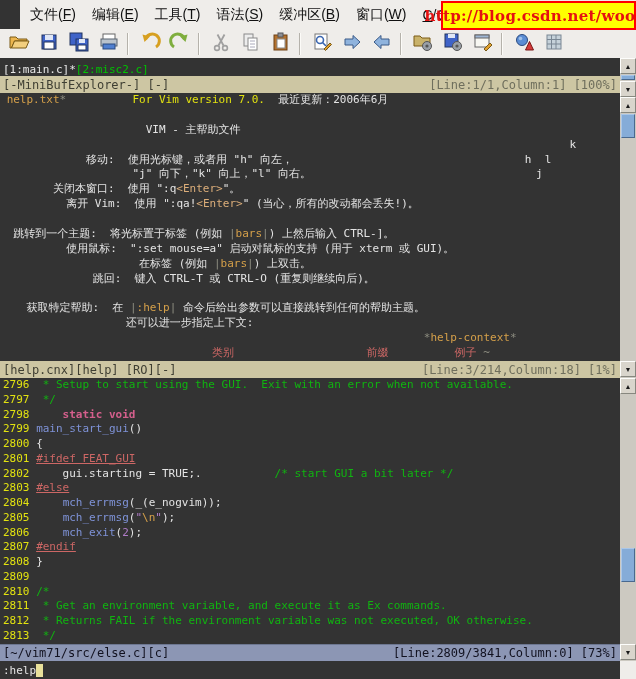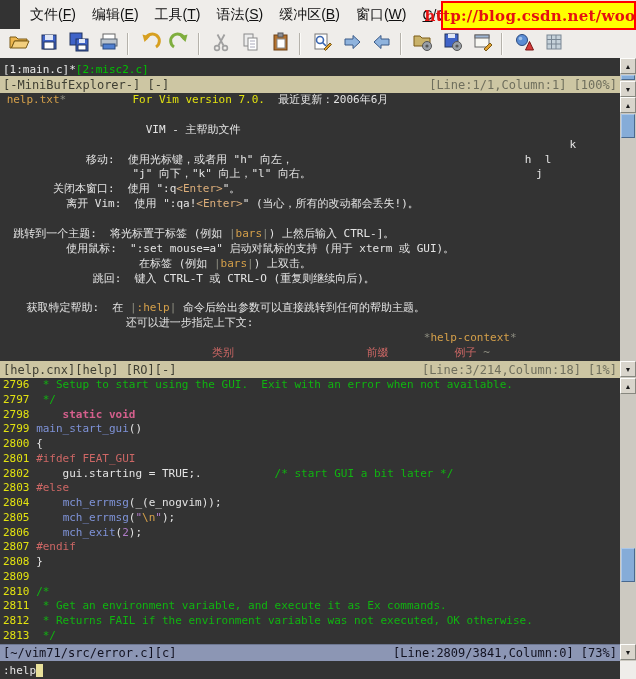--- a/index.html
+++ b/index.html
@@ -36,21 +36,21 @@
   .sline.blue .sl-left,.sline.blue .sl-right{color:#121220;}
   .helpwin{height:268px;overflow:hidden;padding-left:0;border-radius:20px;}
   .helpwin .line{height:14.9px;}
   .codewin{height:266px;overflow:hidden;padding-left:3px;}
   .codewin .line{height:14.78px;}
   .line{white-space:pre;font-size:11px;line-height:1.32;}
   .cmdline{height:18px;display:flex;align-items:center;padding-left:3px;font-size:11px;color:#e4e4e4;white-space:pre;}
   .cursor{display:inline-block;width:7px;height:13px;background:#e8e09a;margin-left:0px;}
   
   .c-w{color:#e4e4e4;} .c-y{color:#e2e210;} .c-o{color:#d5a04a;} .c-e{color:#dcae7a;}
-  .c-g{color:#10b410;} .c-p{color:#cd6765;} .c-t{color:#d45f8c;font-weight:bold;margin-top:46px;}
+  .c-g{color:#10b410;} .c-p{color:#cd6765;text-decoration:underline;} .c-t{color:#d45f8c;font-weight:bold;margin-top:46px;}
   .c-f{color:#7f93d8;} .c-v{color:#b07cc8;} .c-n{color:#e2e210;} .c-h{color:#cd6765;} .c-d{color:#8d8d80;}
   
   .scrollcol{position:absolute;top:0;right:0;width:16px;height:603px;background:#ccc9c1;}
   .sb-btn{position:absolute;left:0;width:16px;height:16px;box-sizing:border-box;background:#d9d5cc;
           border:1px solid;border-color:#fdfdfb #87877f #87877f #fdfdfb;
           display:flex;align-items:center;justify-content:center;font-size:7px;color:#1a1a1a;}
   .sb-thumb{position:absolute;left:1px;width:14px;box-sizing:border-box;background:#85acd8;
             border:1px solid #49698f;border-top-color:#a9c6e8;border-left-color:#a9c6e8;}
   .sb-corner{position:absolute;right:0;bottom:0;width:16px;height:18px;background:#efedea;}
 </style>
@@ -247,21 +247,21 @@
           <div class="line"><span class="c-n">2807 </span><span class="c-p">#endif</span></div>
           <div class="line"><span class="c-n">2808 </span><span class="c-w">}</span></div>
           <div class="line"><span class="c-n">2809 </span><span class="c-w"></span></div>
           <div class="line"><span class="c-n">2810 </span><span class="c-g">/*</span></div>
           <div class="line"><span class="c-n">2811 </span><span class="c-g"> * Get an environment variable, and execute it as Ex commands.</span></div>
           <div class="line"><span class="c-n">2812 </span><span class="c-g"> * Returns FAIL if the environment variable was not executed, OK otherwise.</span></div>
           <div class="line"><span class="c-n">2813 </span><span class="c-g"> */</span></div>
         </div>
 
       <div class="sline blue">
-        <span class="sl-left">[~/vim71/src/error.c][c]</span>
+        <span class="sl-left">[~/vim71/src/else.c][c]</span>
         <span class="sl-right">[Line:2809/3841,Column:0] [73%]</span>
       </div>
 
       <div class="cmdline">
         <span>:help</span><span class="cursor"></span>
       </div>
     </div>
 
     <div class="scrollcol">
       <div class="sb-btn" style="top:0;">▲</div>

